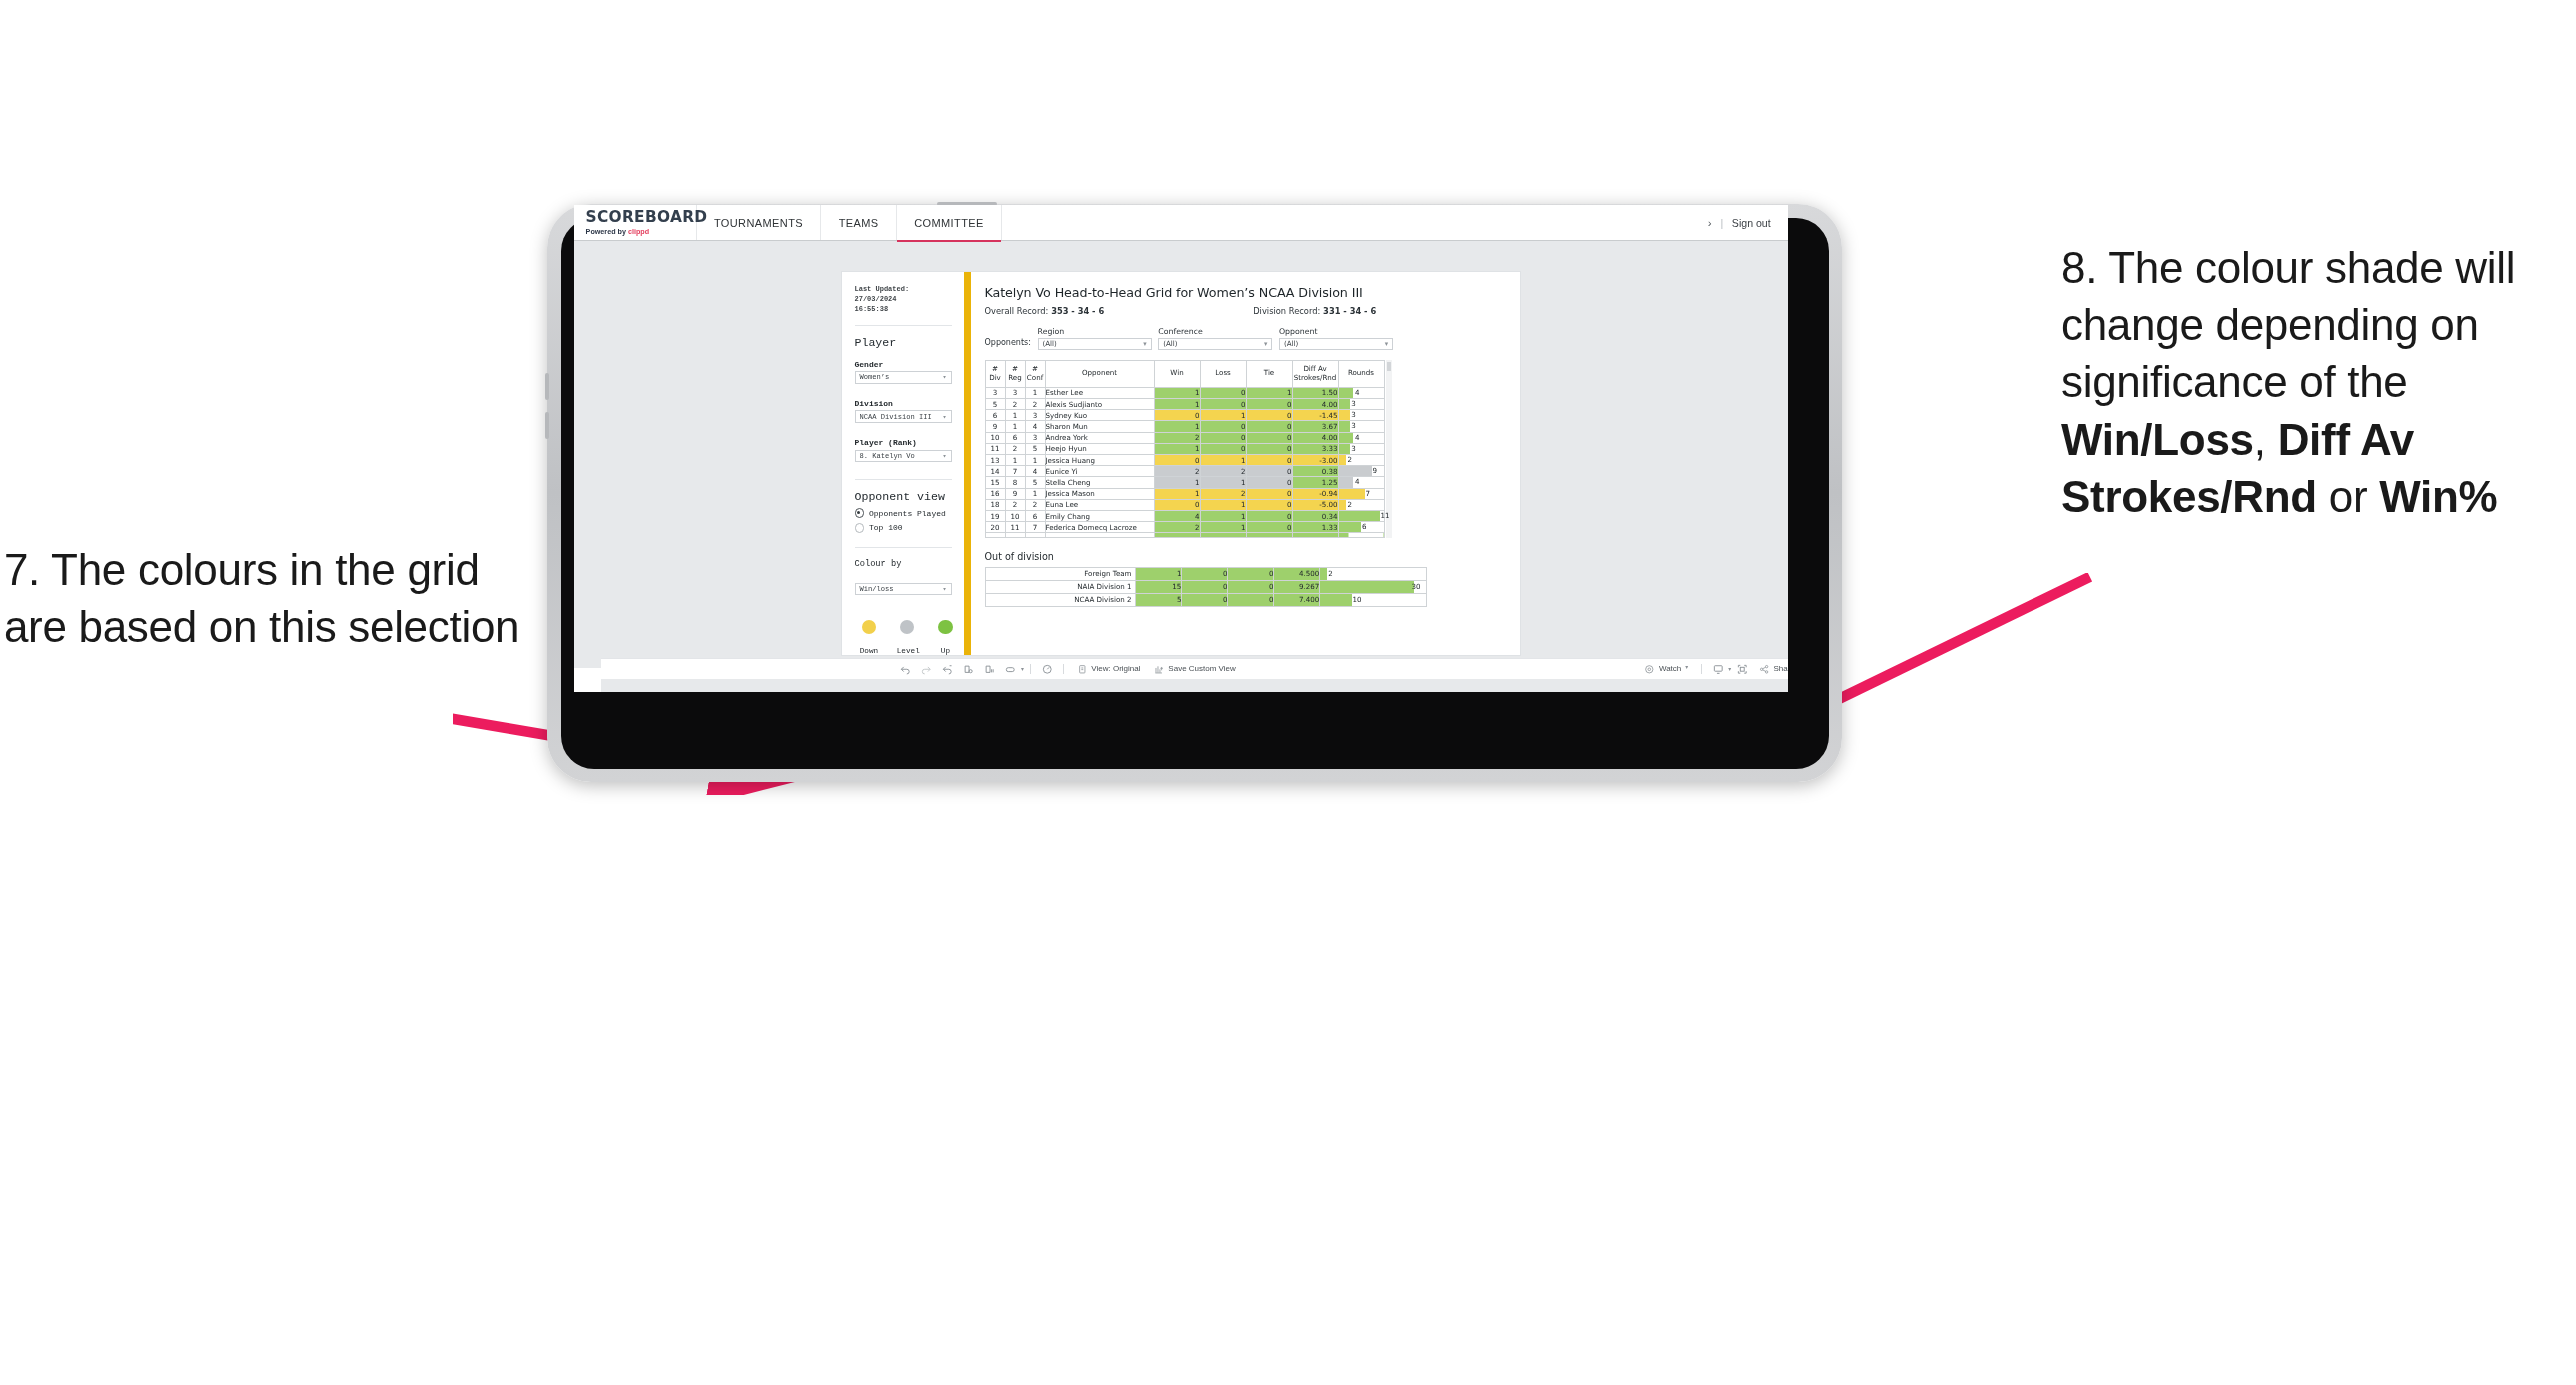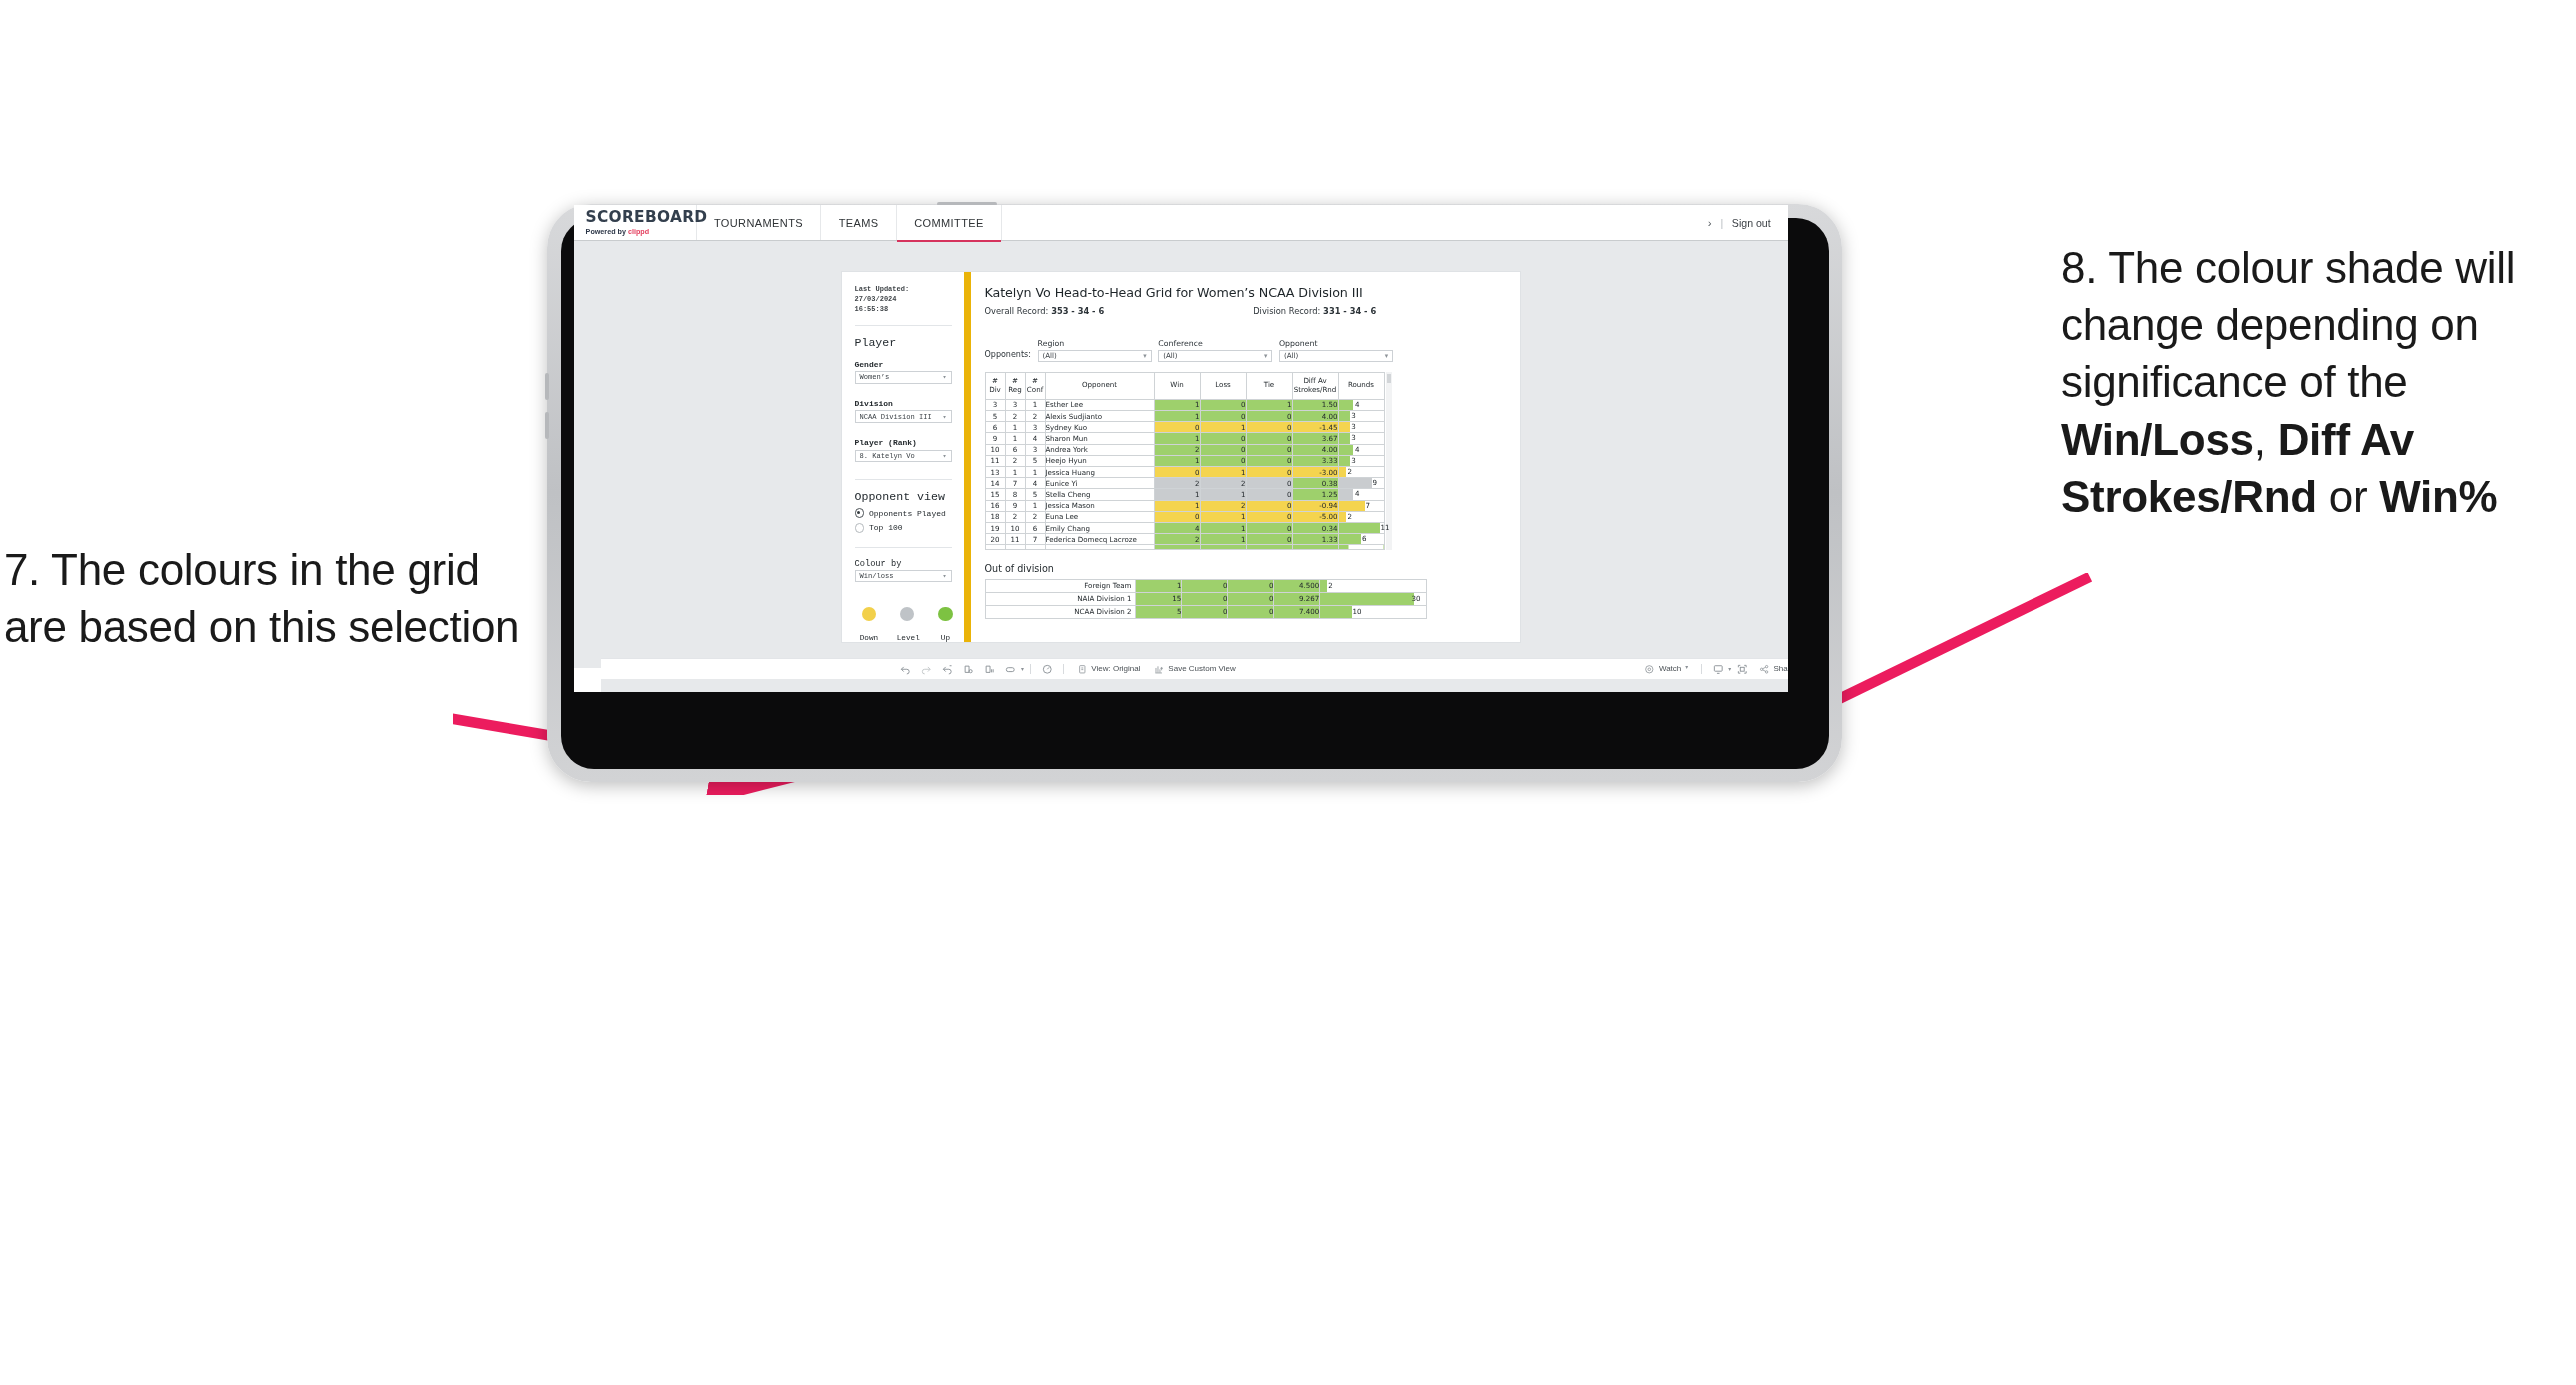--- a/index.html
+++ b/index.html
@@ -304,21 +304,21 @@
     margin-top: 10.6px;
     gap: 6.7px;
   }
   #opp-label {
     font-size: 8px;
     color: #2c3338;
     padding-bottom: 2.9px;
     white-space: nowrap;
   }
   .filt { width: 114px; }
-  .filt .field-label { font-weight: 400; font-size: 7.8px; color: #2c3338; margin-bottom: 1.9px; margin-top: 12px;}
+  .filt .field-label { font-weight: 400; font-size: 7.8px; color: #2c3338; margin-bottom: 1.9px;}
   .filt .sel { height: 12.5px; }
 
   
   #grid-wrap {
     margin-top: 9.6px;
     position: relative;
     display: flex;
   }
   table.h2h {
     border-collapse: collapse;
@@ -562,21 +562,21 @@
             </div>
             <div class="radio-row">
               <span class="radio"></span>
               <span>Top 100</span>
             </div>
           </div>
 
           <div class="side-rule" style="margin-top:14.4px;"></div>
 
           <div class="side-pad">
-            <div class="field-label" style="font-weight:400;font-size:8.7px;margin-bottom:1px;">Colour by</div>
+            <div class="field-label" style="font-weight:400;font-size:8.7px;margin-bottom:14px;">Colour by</div>
             <div class="sel">
               <span>Win/loss</span>
               <span class="caret">▾</span>
             </div>
           </div>
 
           <div id="legend">
             <div class="lg-item">
               <div class="lg-dot" id="dot-down" style="background: rgb(242, 208, 75);"></div>
               <div class="lg-lbl">Down</div>

